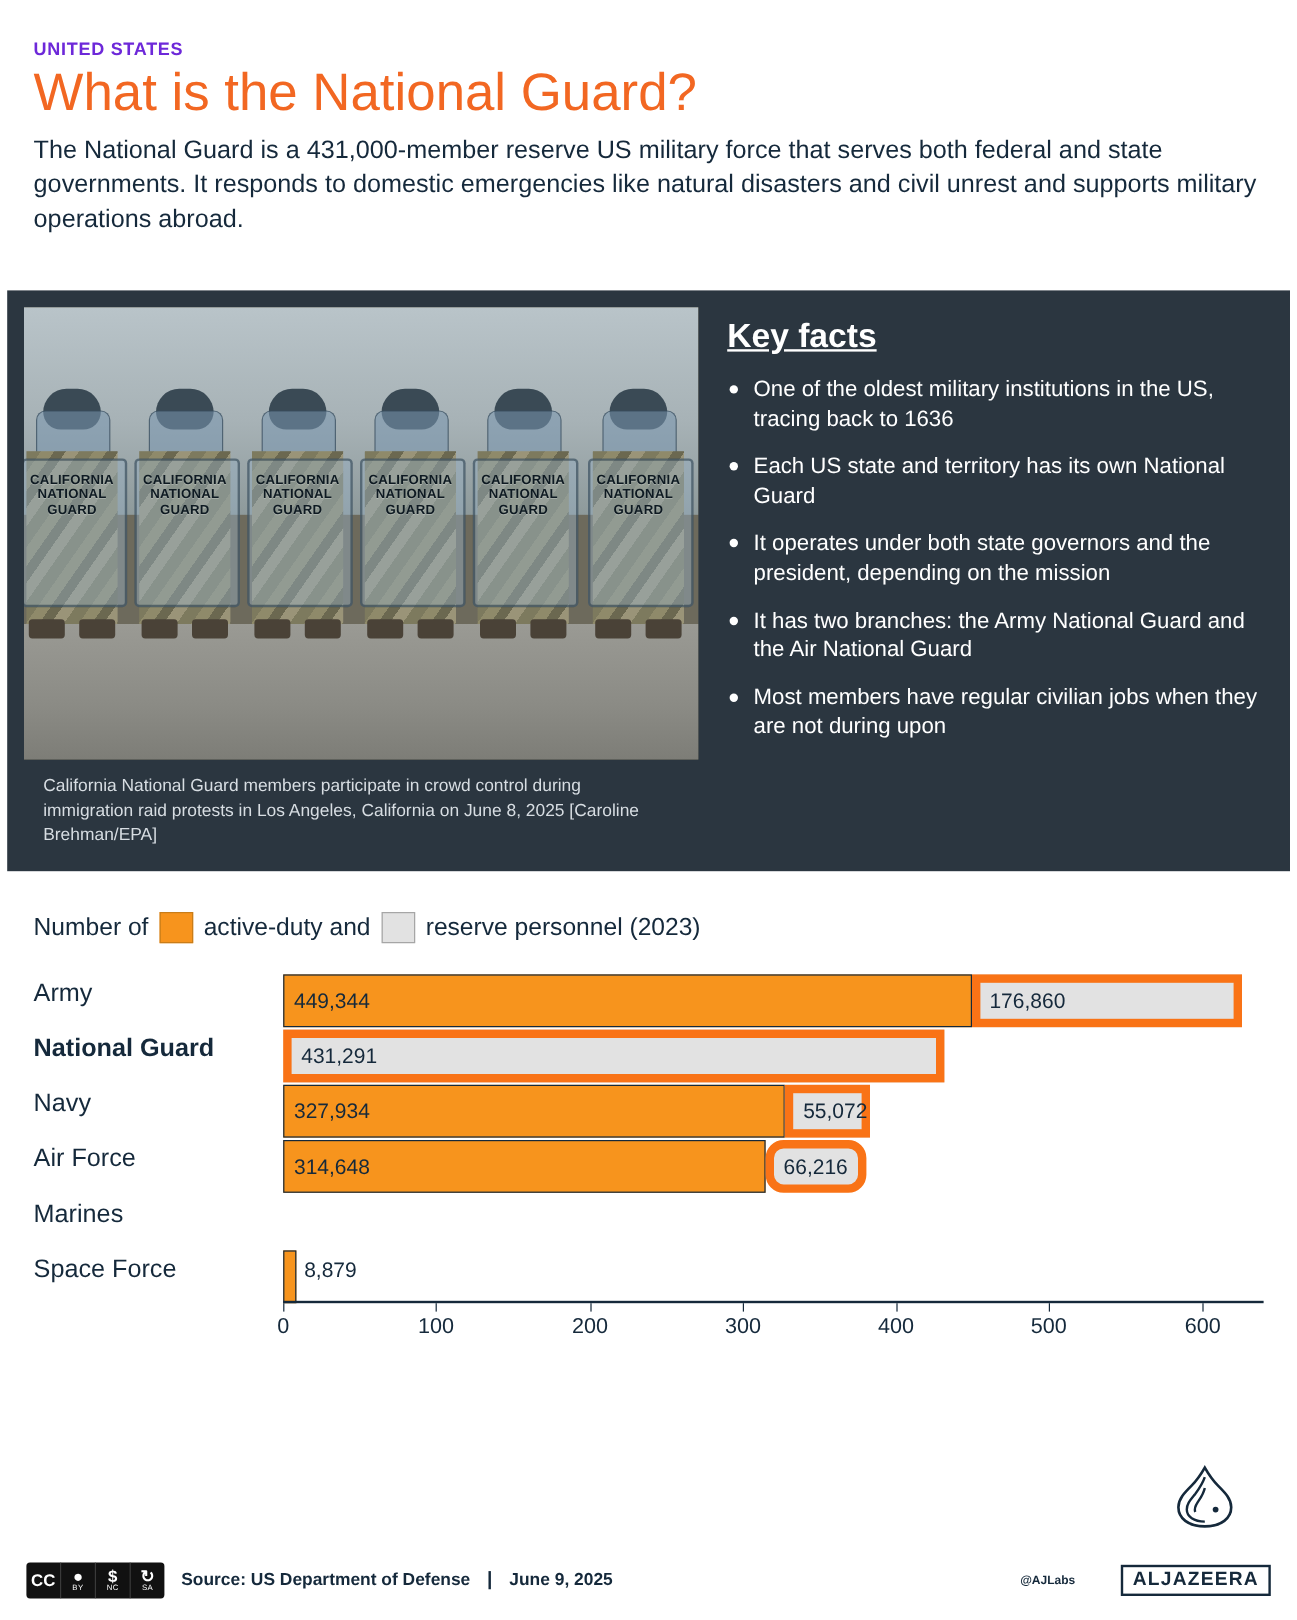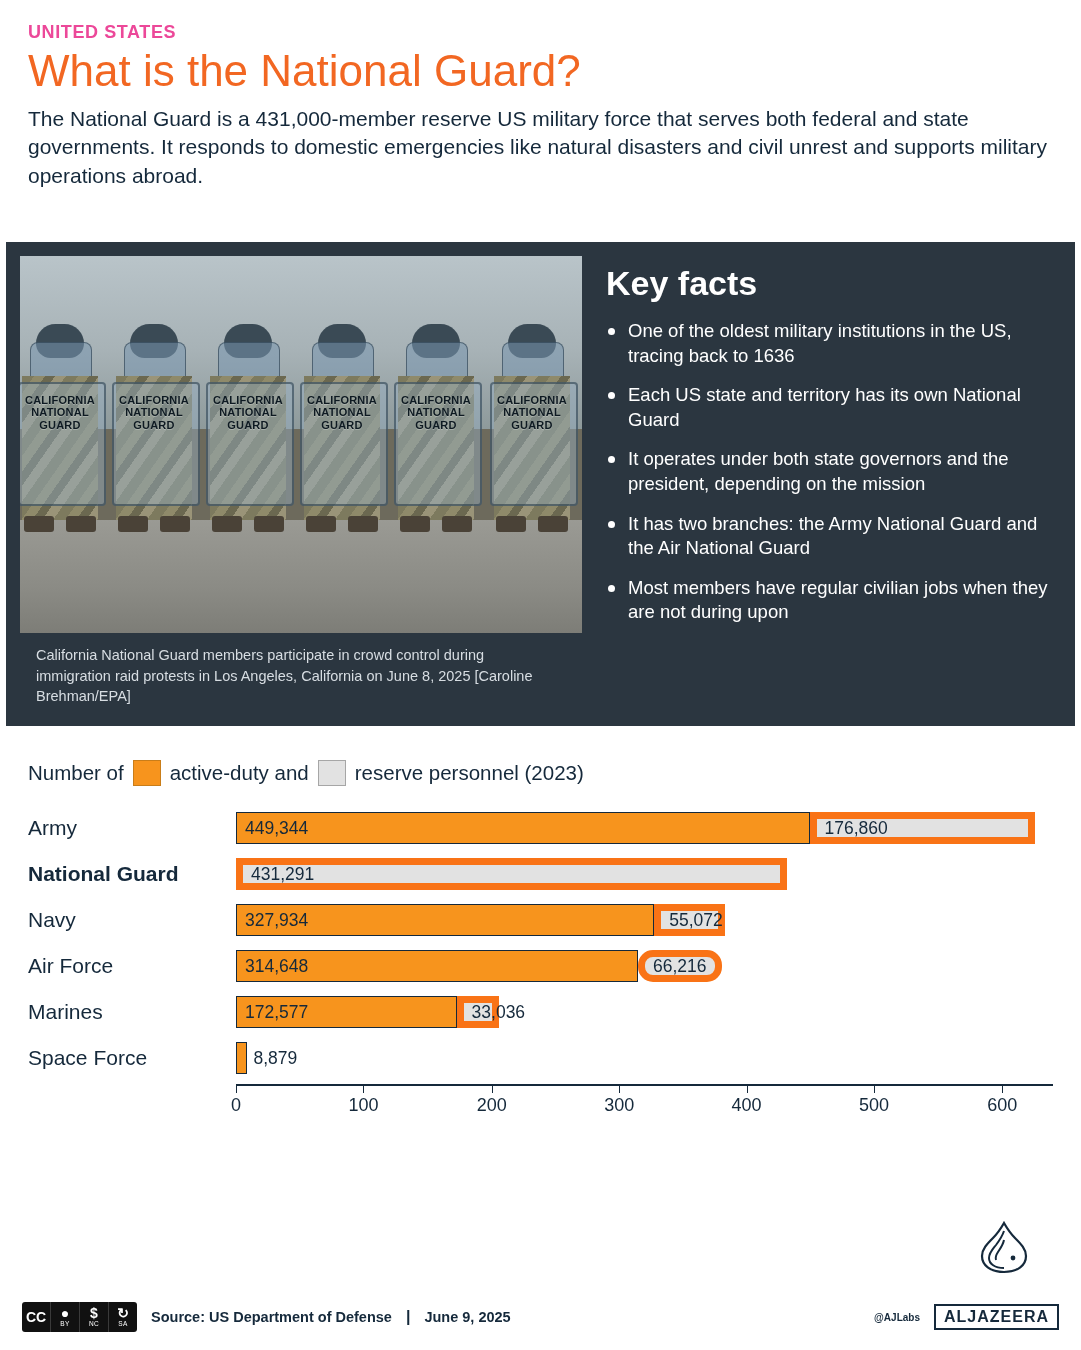--- a/index.html
+++ b/index.html
@@ -14,25 +14,25 @@
     font-family: "Liberation Sans", sans-serif;
     color: #15293b;
     overflow: hidden;
   }
 
   
   .header {
     padding: 22px 28px 0 28px;
   }
   .kicker {
-    font-size: 18px;
+    font-size: 15px;
     font-weight: bold;
     letter-spacing: 0.6px;
-    color: #ec4899;
-    margin: 0 0 4px 0;
+    color: #6d28d9;
+    margin: 11px 0 4px 0;
   }
   .headline {
     font-size: 44px;
     line-height: 1.08;
     font-weight: normal;
     color: #f26722;
     margin: 0 0 10px 0;
   }
   .standfirst {
     font-size: 21px;
@@ -127,23 +127,24 @@
     max-width: 540px;
   }
 
   .panel-right {
     flex: 1;
     padding: 22px 22px 0 24px;
     box-sizing: border-box;
     color: #ffffff;
   }
   .keyfacts-title {
-    font-size: 34px;
+    font-size: 28px;
     font-weight: bold;
     margin: 0 0 16px 0;
+    text-decoration: underline;
   }
   .fact {
     display: flex;
     margin-bottom: 15px;
   }
   .fact .dot {
     flex: 0 0 auto;
     width: 7px; height: 7px;
     border-radius: 50%;
     background: #ffffff;
@@ -198,21 +199,21 @@
   }
   .row.highlight .row-label { font-weight: bold; }
   .bars {
     position: relative;
     flex: 1;
     height: 32px;
   }
   .seg {
     position: absolute;
     top: 0;
-    height: 32px;
+    height: 44px;
     box-sizing: border-box;
     display: flex;
     align-items: center;
   }
   .seg.active { background: #f7941d; border: 1px solid #15293b; }
   .seg.reserve { background: #e2e2e2; border: 7px solid #f97316; }
   .seg .val {
     font-size: 17.5px;
     color: #15293b;
     padding-left: 8px;
@@ -319,20 +320,21 @@
     color: #15293b;
     margin-right: 14px;
   }
   .aj-wordmark {
     border: 2px solid #15293b;
     padding: 2px 8px;
     font-size: 16px;
     font-weight: bold;
     letter-spacing: 1px;
     color: #15293b;
+    margin-left: 24px;
   }
   .aj-logo {
     position: absolute;
     right: 46px;
     bottom: 74px;
     width: 62px;
     height: 56px;
     color: #15293b;
   }
 </style>
@@ -493,28 +495,20 @@
           <span class="val">314,648</span>
         </div>
         <div class="seg reserve" style="left:49.2%; width:10.3%;border-radius:15px;">
           <span class="val">66,216</span>
         </div>
       </div>
     </div>
 
     <div class="row">
       <div class="row-label">Marines</div>
-      <div class="bars">
-        <div class="seg active" style="left:0; width:27.0%;">
-          <span class="val">172,577</span>
-        </div>
-        <div class="seg reserve" style="left:27.0%; width:5.2%;">
-          <span class="val">33,036</span>
-        </div>
-      </div>
     </div>
 
     <div class="row">
       <div class="row-label">Space Force</div>
       <div class="bars">
         <div class="seg active" style="left:0; width:1.4%;"></div>
         <div class="val-outside" style="left:1.4%;">8,879</div>
       </div>
     </div>
   </div>

